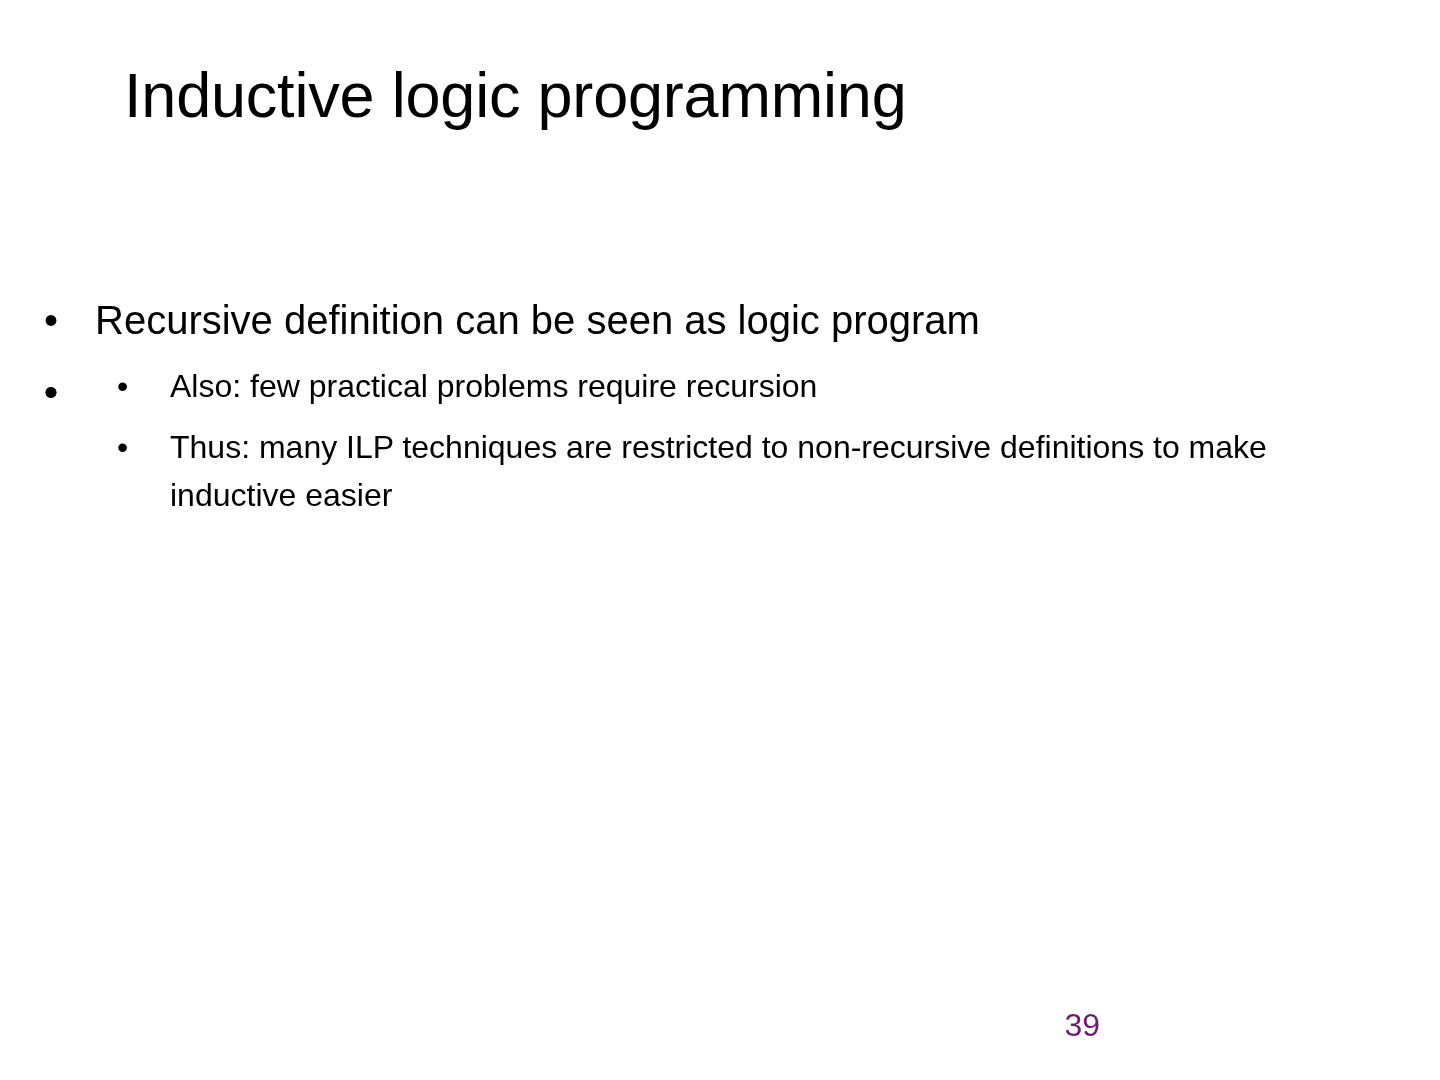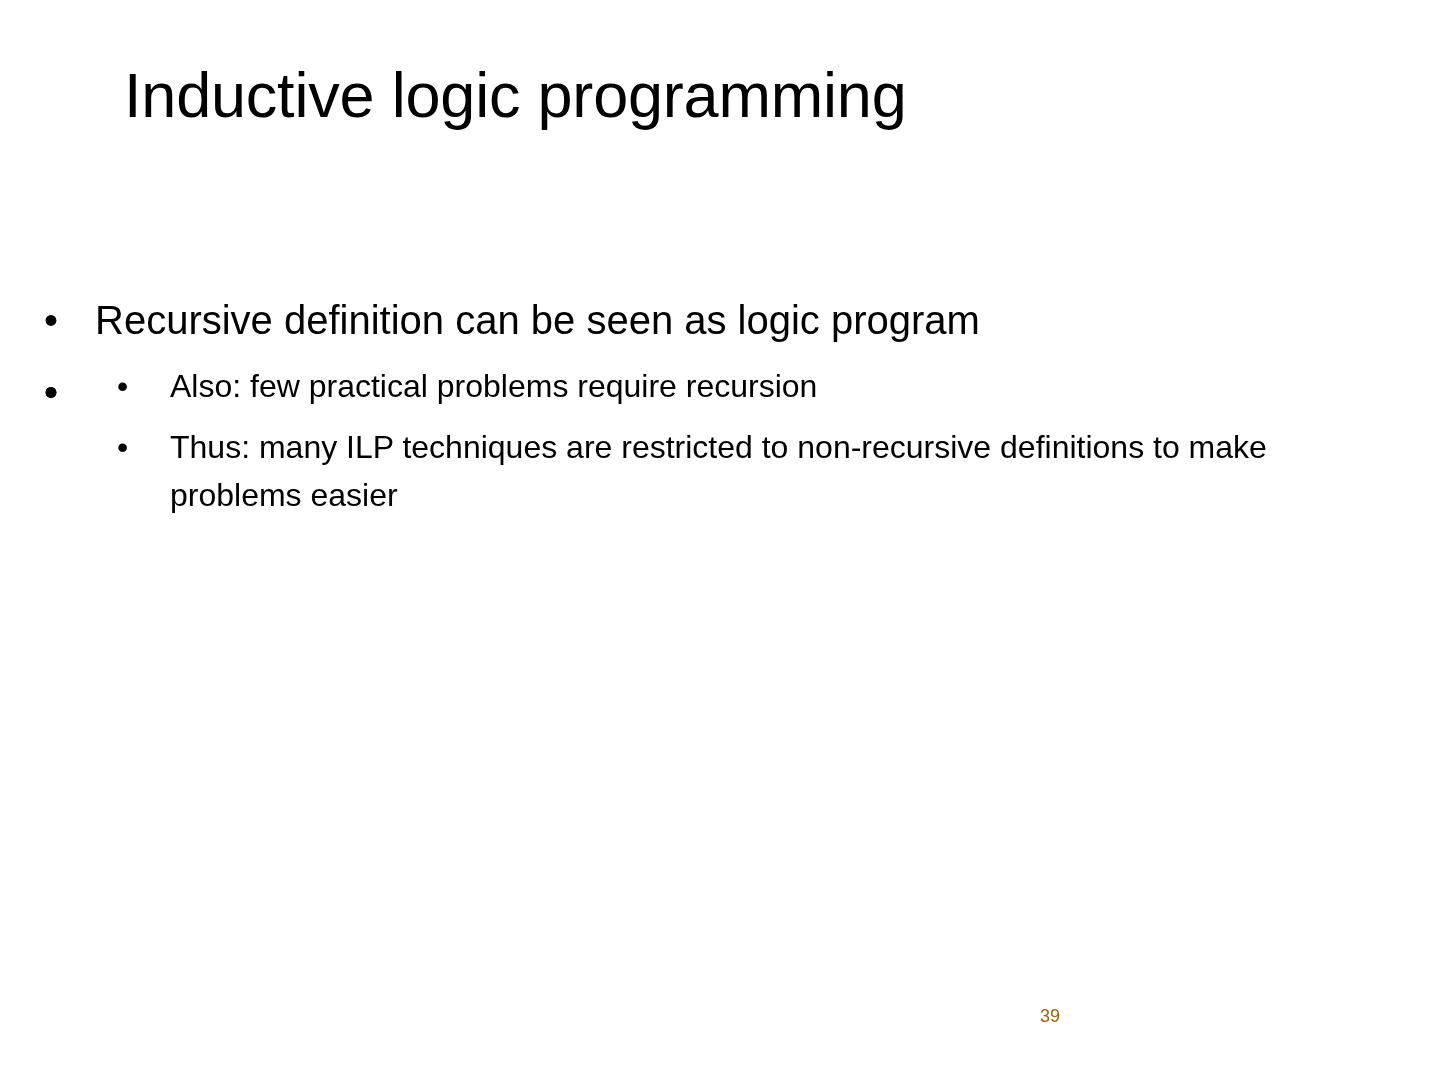--- a/index.html
+++ b/index.html
@@ -104,24 +104,24 @@
   li.bullet-l1 > ul.level2 {
     margin-left: 0px;
   }
 
   
   .page-number {
     position: absolute;
     left: 1040px;
     top: 1006px;
     width: 60px;
-    text-align: left;
-    font-size: 18px;
+    text-align: right;
+    font-size: 32px;
     line-height: 1.2;
-    color: #a16207;
+    color: #701a75;
   }
 </style>
 </head>
 <body>
 
 <div class="slide">
 
   <h1 class="slide-title">Inductive logic programming</h1>
 
   <div class="body-area">
@@ -139,21 +139,21 @@
       <li class="bullet-l1">
         <span class="marker">•</span>
 
         <ul class="level2">
           <li class="bullet-l2">
             <span class="marker">•</span>
             <span class="bullet-text">Also: few practical problems require recursion</span>
           </li>
           <li class="bullet-l2">
             <span class="marker">•</span>
-            <span class="bullet-text">Thus: many ILP techniques are restricted to non-recursive definitions to make problems easier</span>
+            <span class="bullet-text">Thus: many ILP techniques are restricted to non-recursive definitions to make inductive easier</span>
           </li>
         </ul>
       </li>
 
     </ul>
   </div>
 
   <div class="page-number">39</div>
 
 </div>

